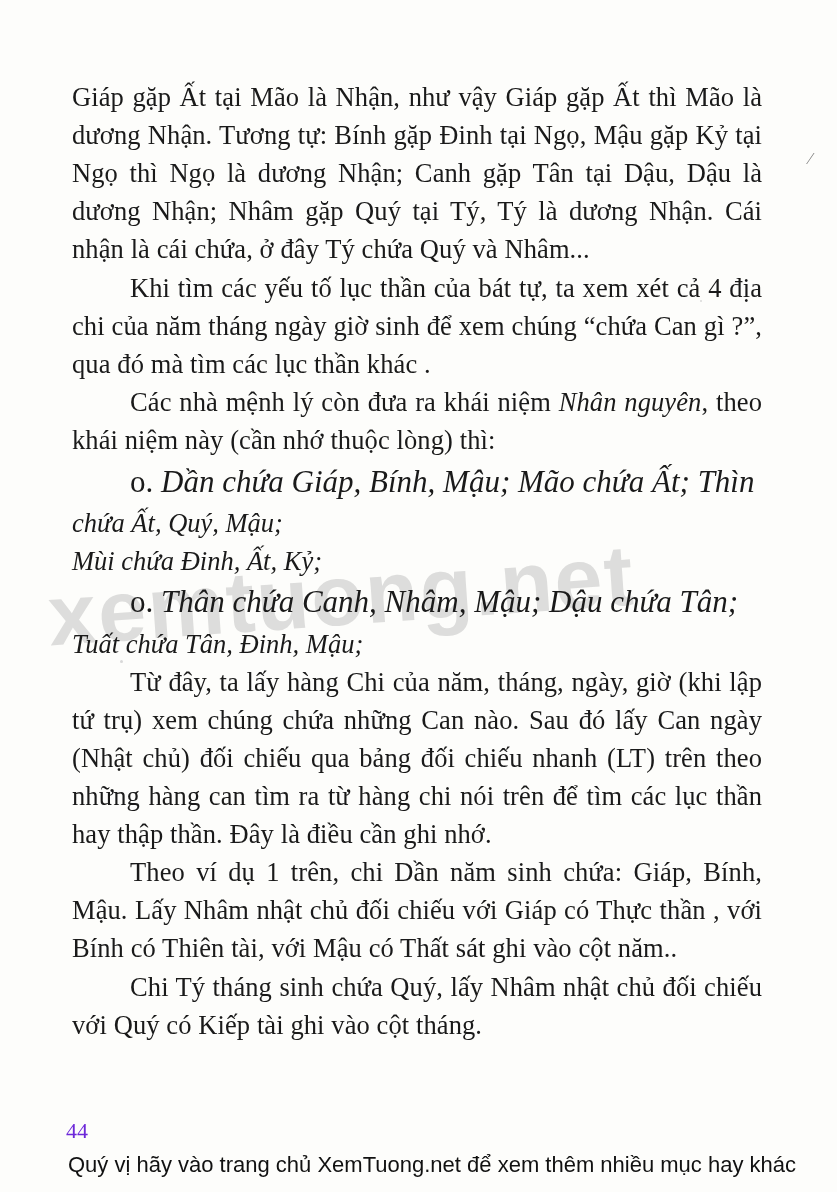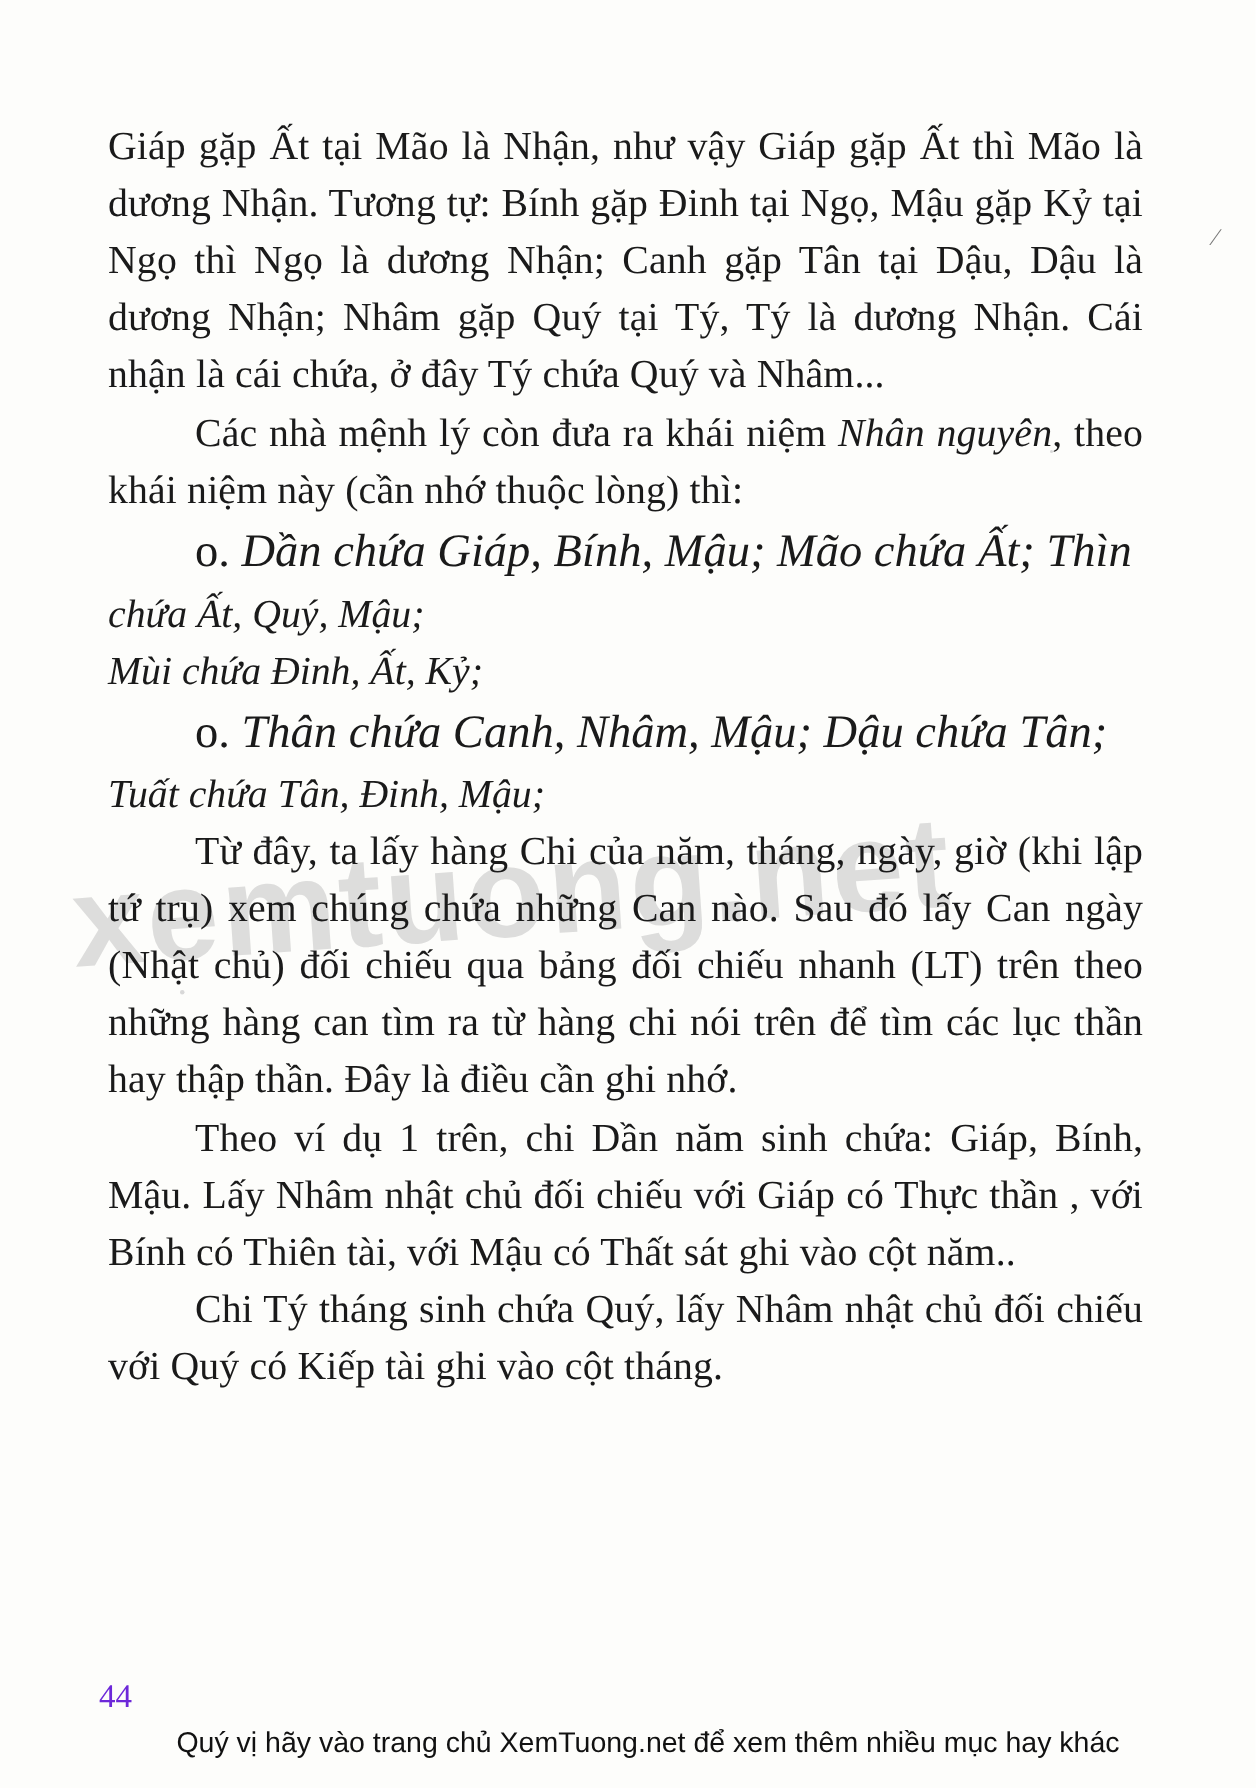--- a/index.html
+++ b/index.html
@@ -68,21 +68,21 @@
     font-size: 22px;
     font-family: "Liberation Serif", serif;
     color: #6d28d9;
   }
   .footer-note {
     position: absolute;
     left: 0;
     right: 0;
     top: 1152px;
     text-align: center;
-    font-size: 19px;
+    font-size: 22px;
     font-family: "Liberation Sans", sans-serif;
     color: #111;
     padding-left: 27px;
   }
   
   .watermark {
     position: absolute;
     left: 48px;
     top: 540px;
     width: 760px;
@@ -125,20 +125,21 @@
   <div class="edge-mark">⁄</div>
 
   <div class="watermark">
     <span class="wm-inner">xemtuong.net</span>
   </div>
 
   <div class="content">
 
     <p class="para">Giáp gặp Ất tại Mão là Nhận, như vậy Giáp gặp Ất thì Mão là dương Nhận. Tương tự: Bính gặp Đinh tại Ngọ, Mậu gặp Kỷ tại Ngọ thì Ngọ là dương Nhận; Canh gặp Tân tại Dậu, Dậu là dương Nhận; Nhâm gặp Quý tại Tý, Tý là dương Nhận. Cái nhận là cái chứa, ở đây Tý chứa Quý và Nhâm...</p>
 
+    <p class="para indent">Khi tìm các yếu tố lục thần của bát tự, ta xem xét cả 4 địa chi của năm tháng ngày giờ sinh để xem chúng “chứa Can gì ?”, qua đó mà tìm các lục thần khác .</p>
 
     <p class="para indent">
       <span>Các nhà mệnh lý còn đưa ra khái niệm </span><span class="b-ital">Nhân nguyên</span><span>, theo khái niệm này (cần nhớ thuộc lòng) thì:</span>
     </p>
 
     <p class="listline">
       <span class="o">o.</span>
       <span class="b-ital">Dần chứa Giáp, Bính, Mậu;</span><span class="ital"> Mão chứa Ất;</span><span class="b-ital"> Thìn</span>
     </p>
     <p class="listline-cont">

